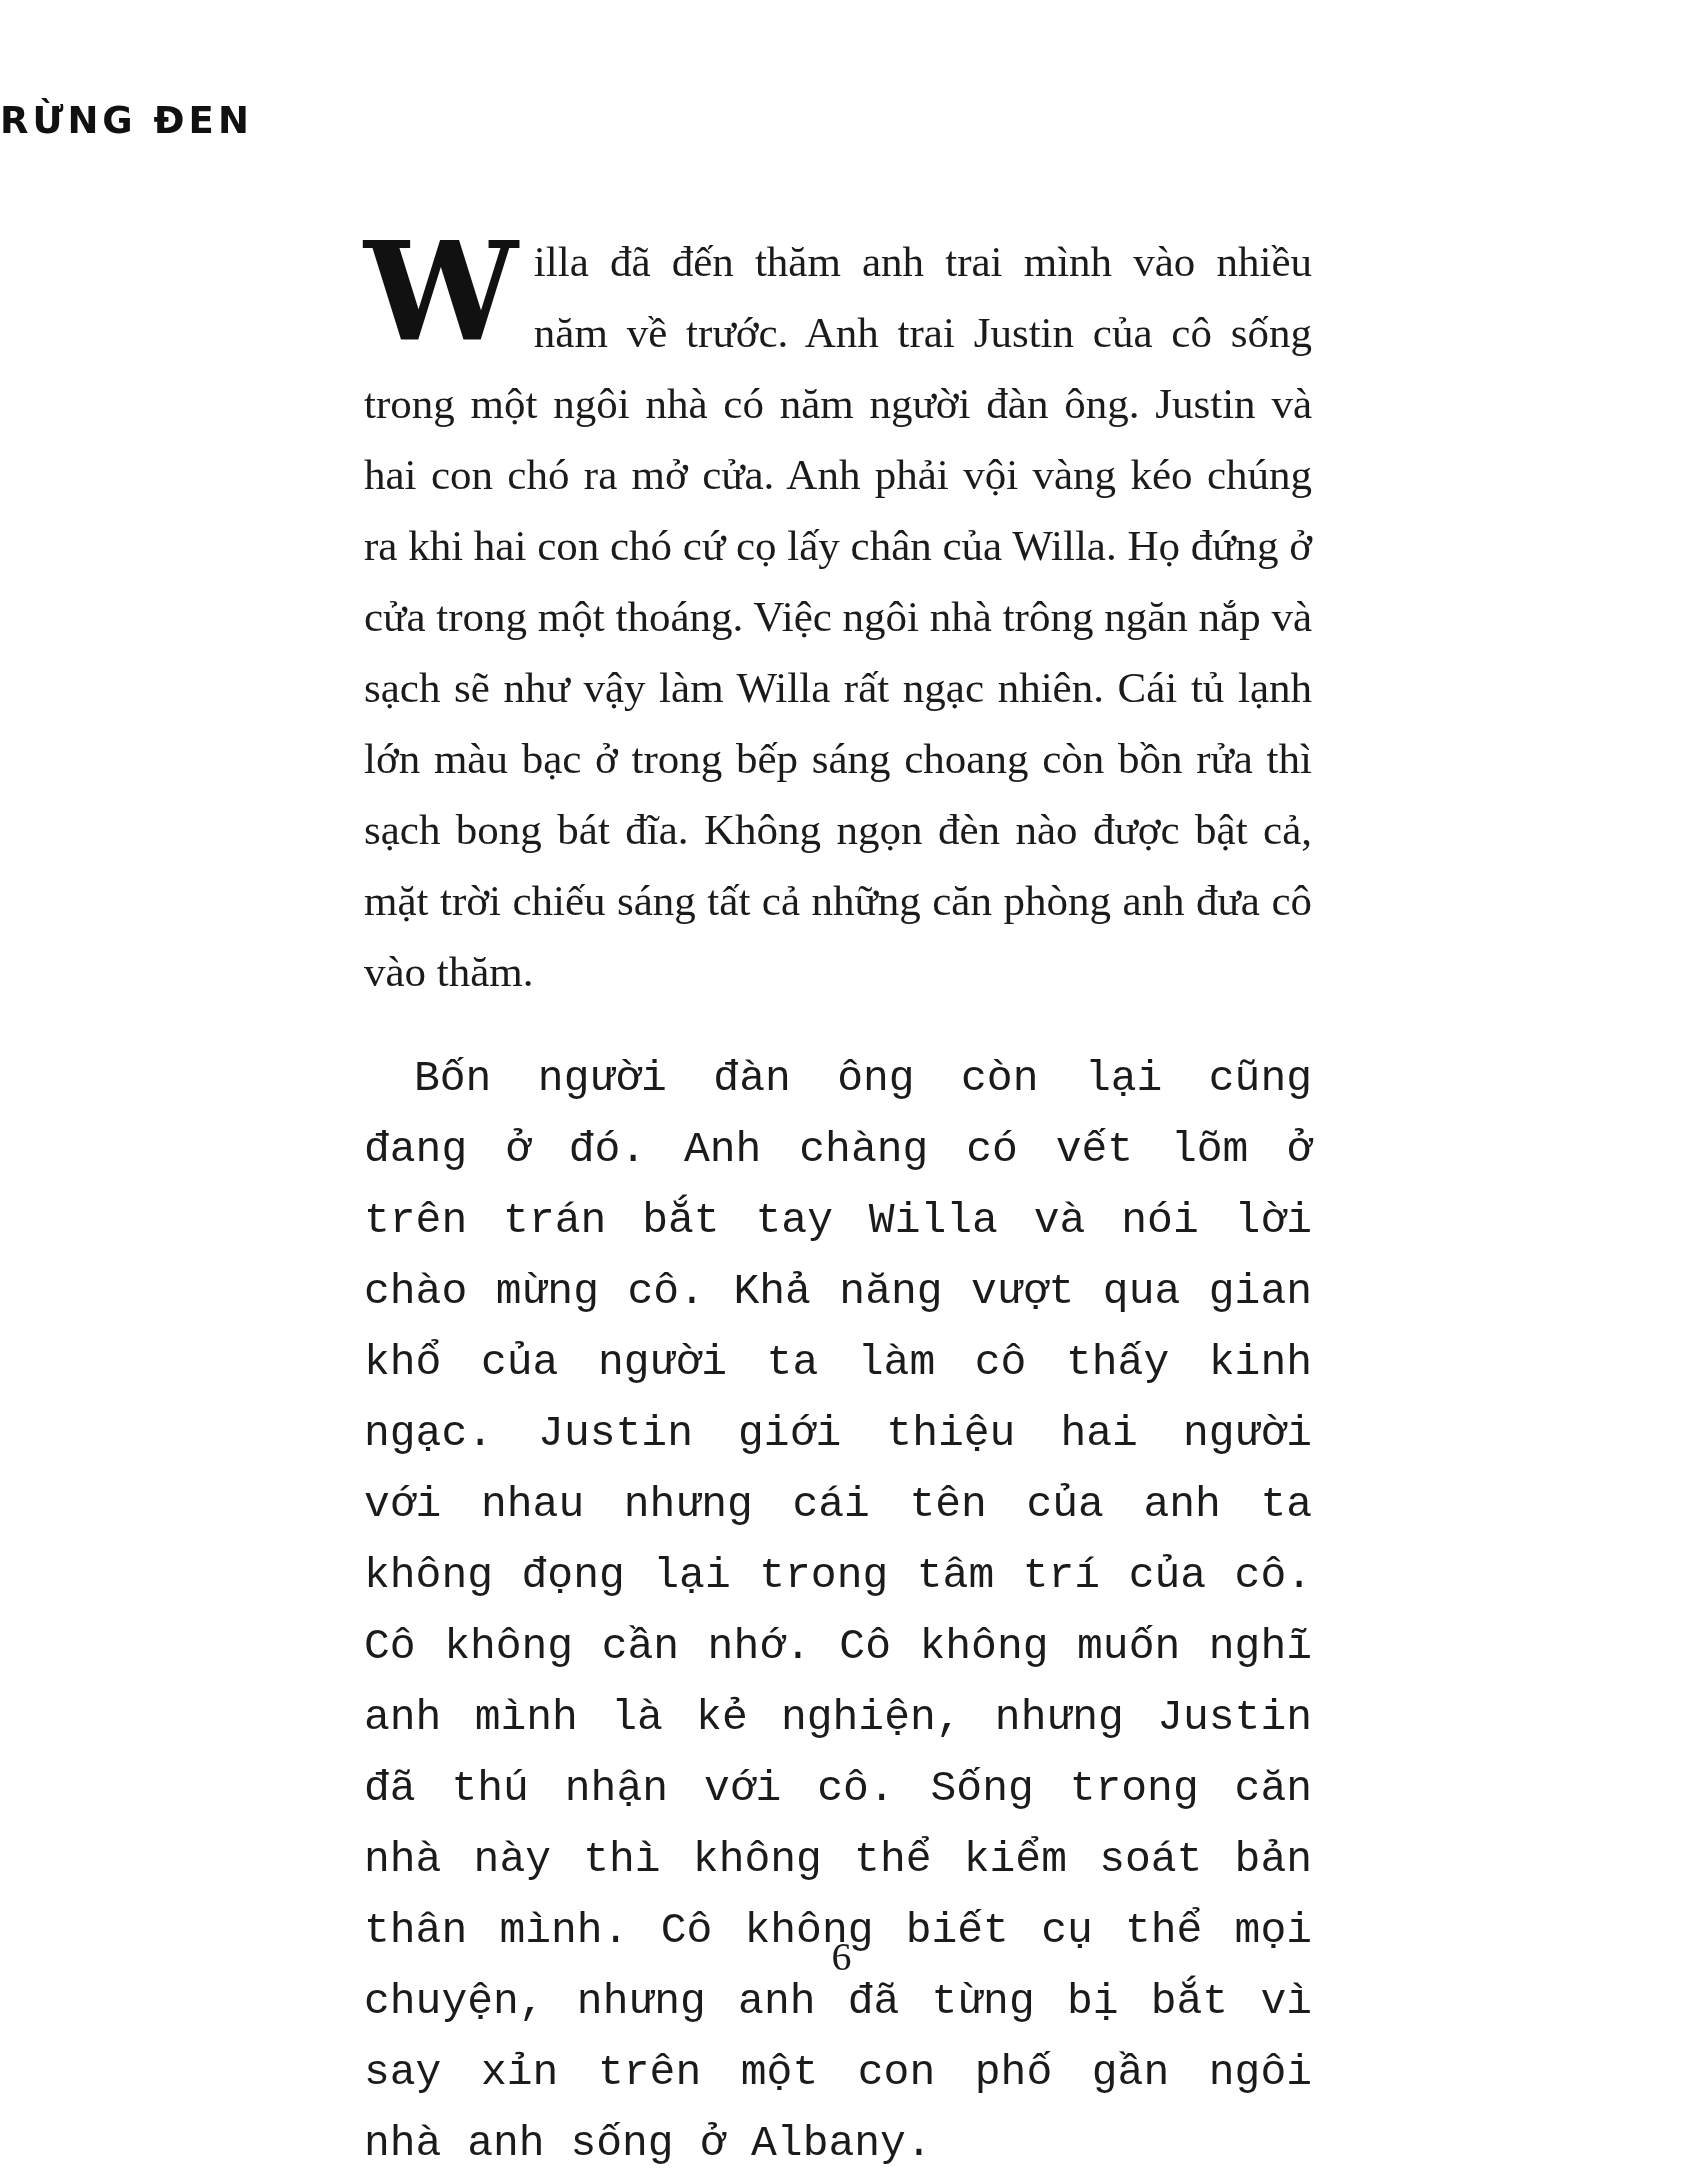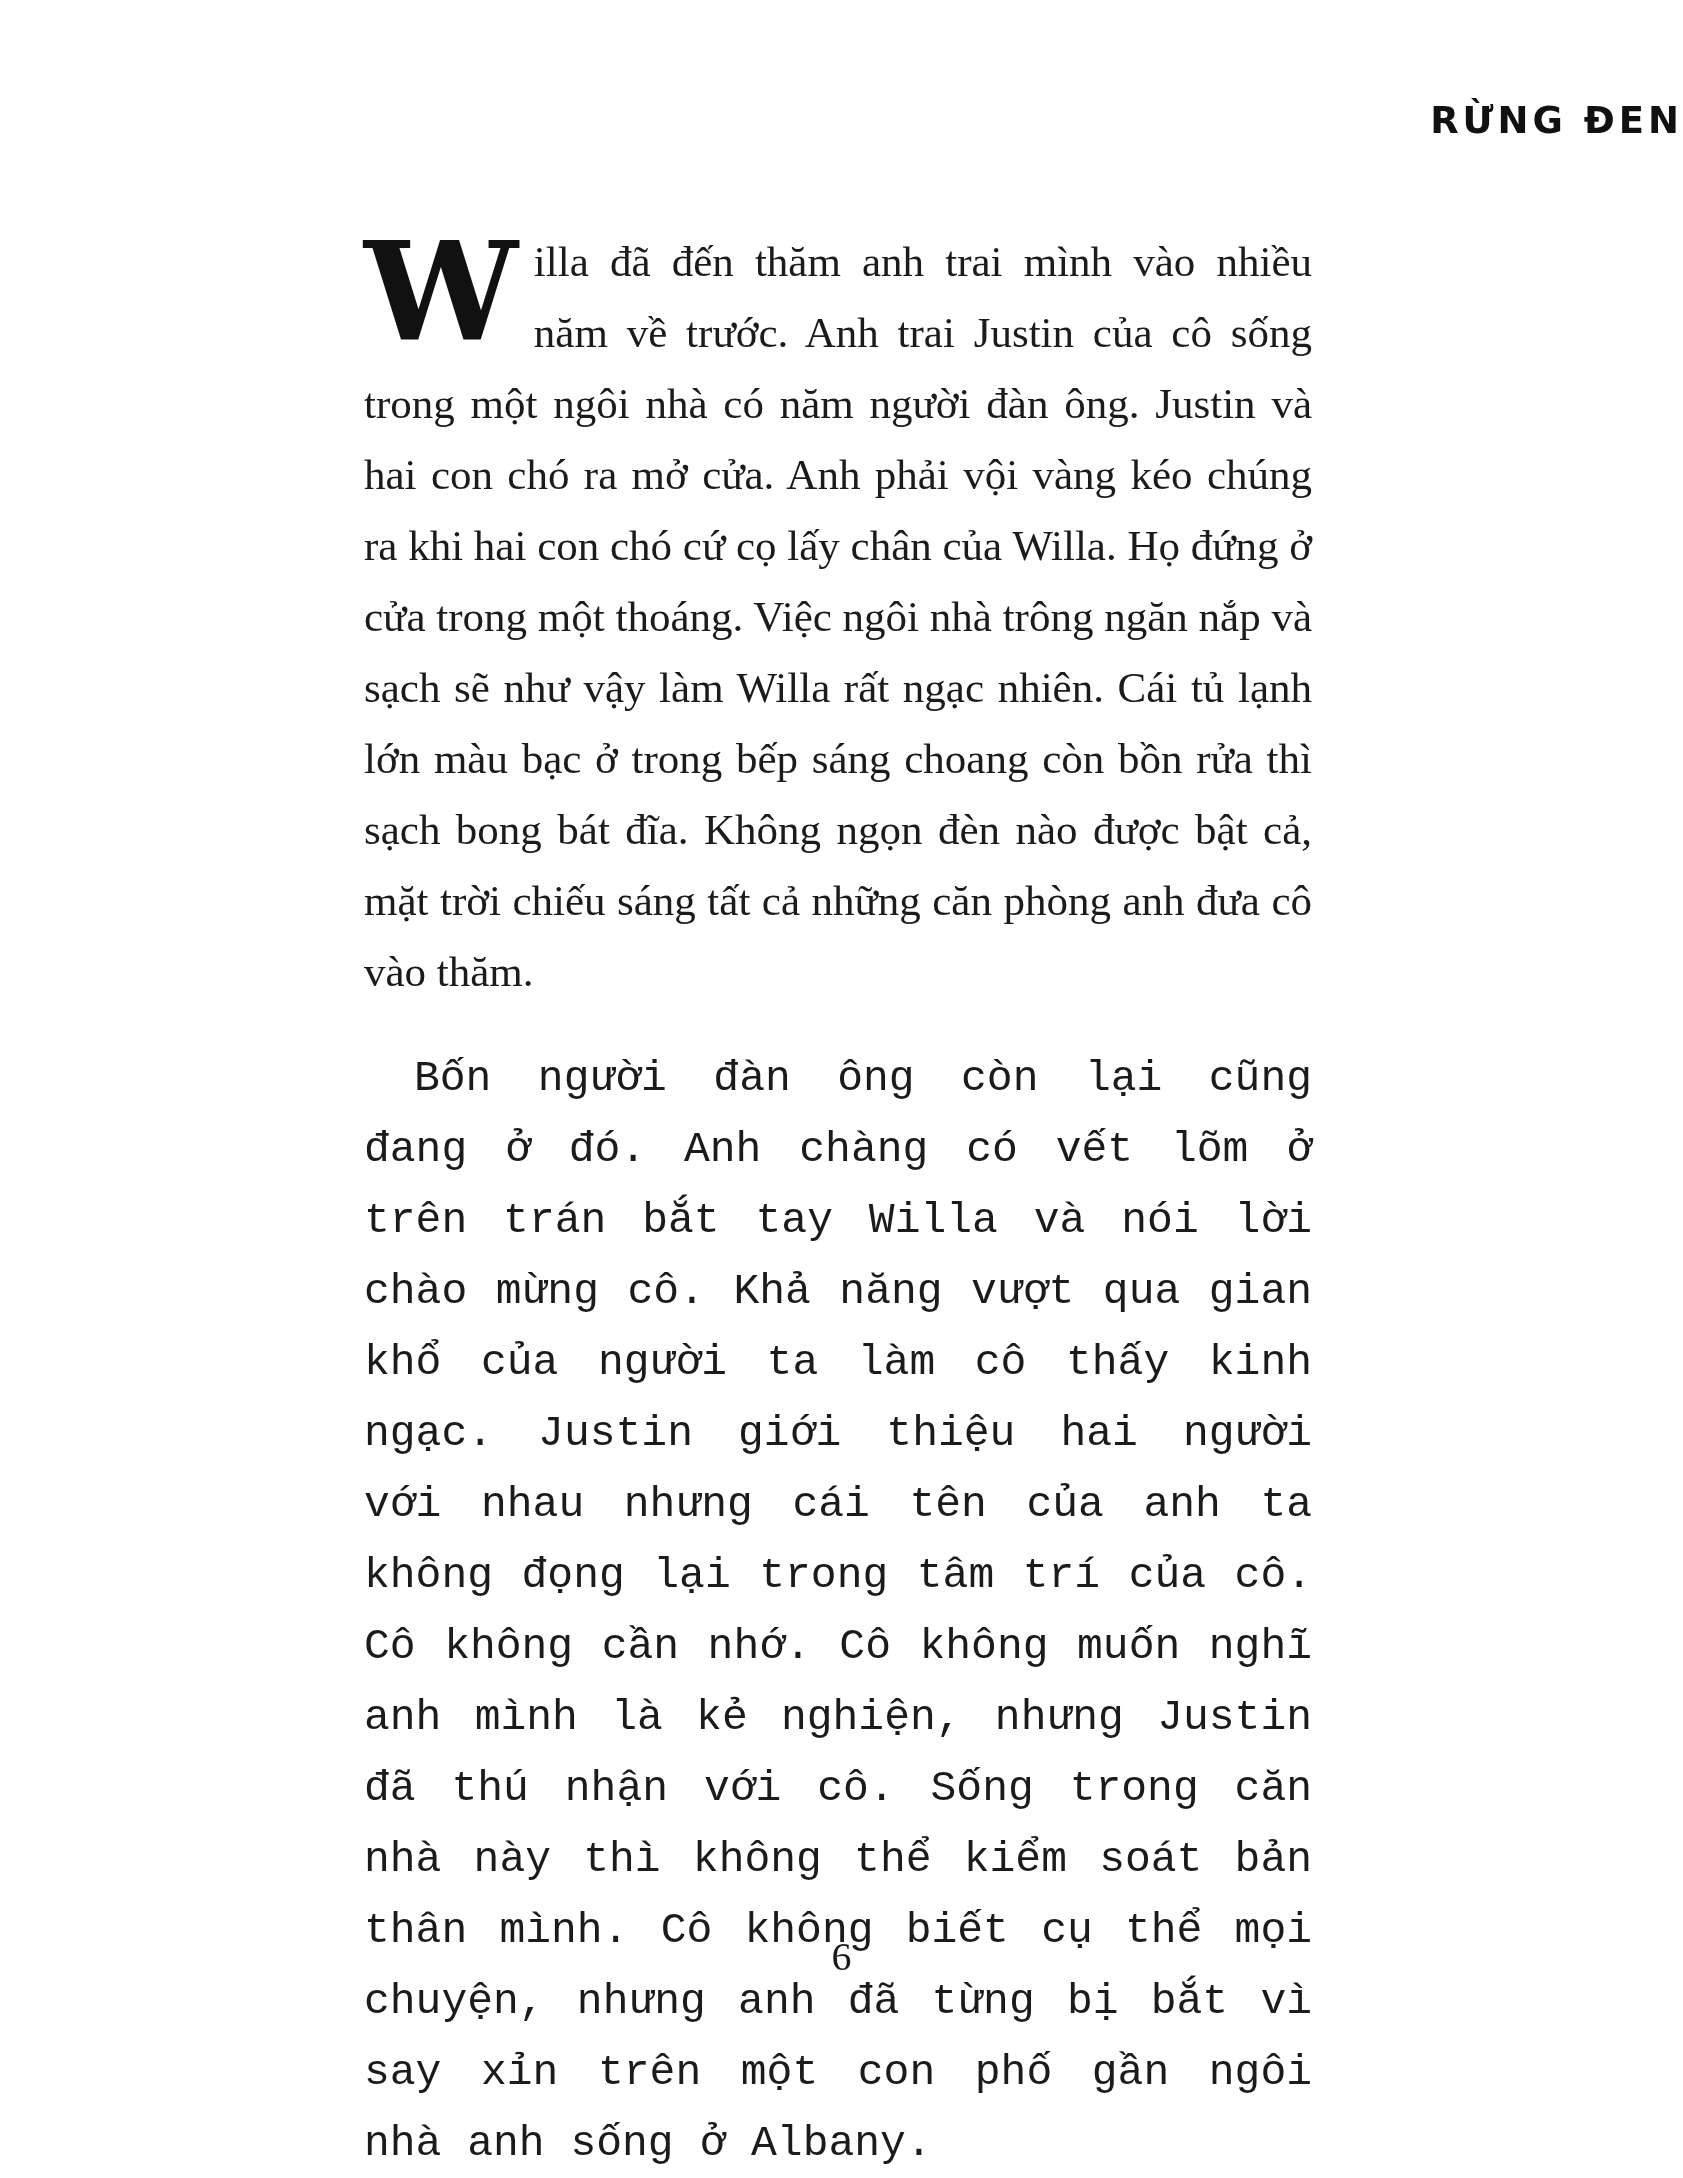--- a/index.html
+++ b/index.html
@@ -14,21 +14,21 @@
     background: #ffffff;
     font-family: "Liberation Serif", serif;
     color: #1b1b1b;
     overflow: hidden;
   }
   .book-title {
     position: absolute;
     top: 99px;
     left: 0;
     width: 100%;
-    text-align: right;
+    text-align: left;
     font-family: "DejaVu Sans", sans-serif;
     font-weight: 700;
     font-size: 37px;
     letter-spacing: 4px;
     color: #111111;
   }
   .content {
     position: absolute;
     top: 226px;
     left: 364px;

